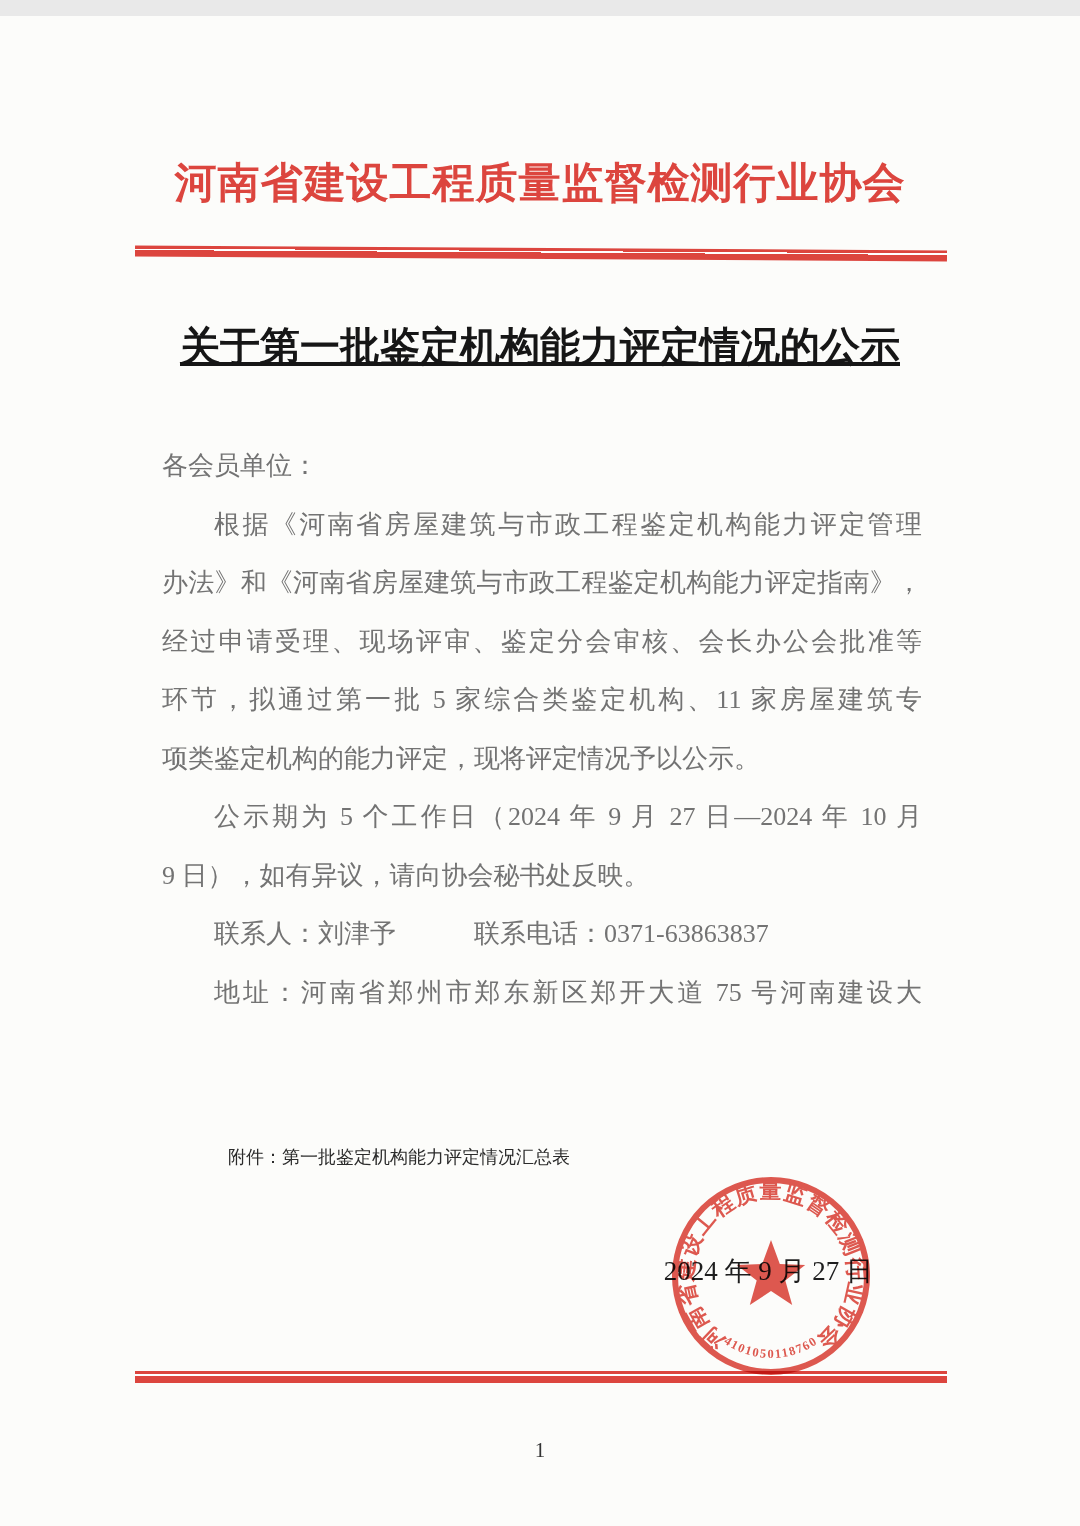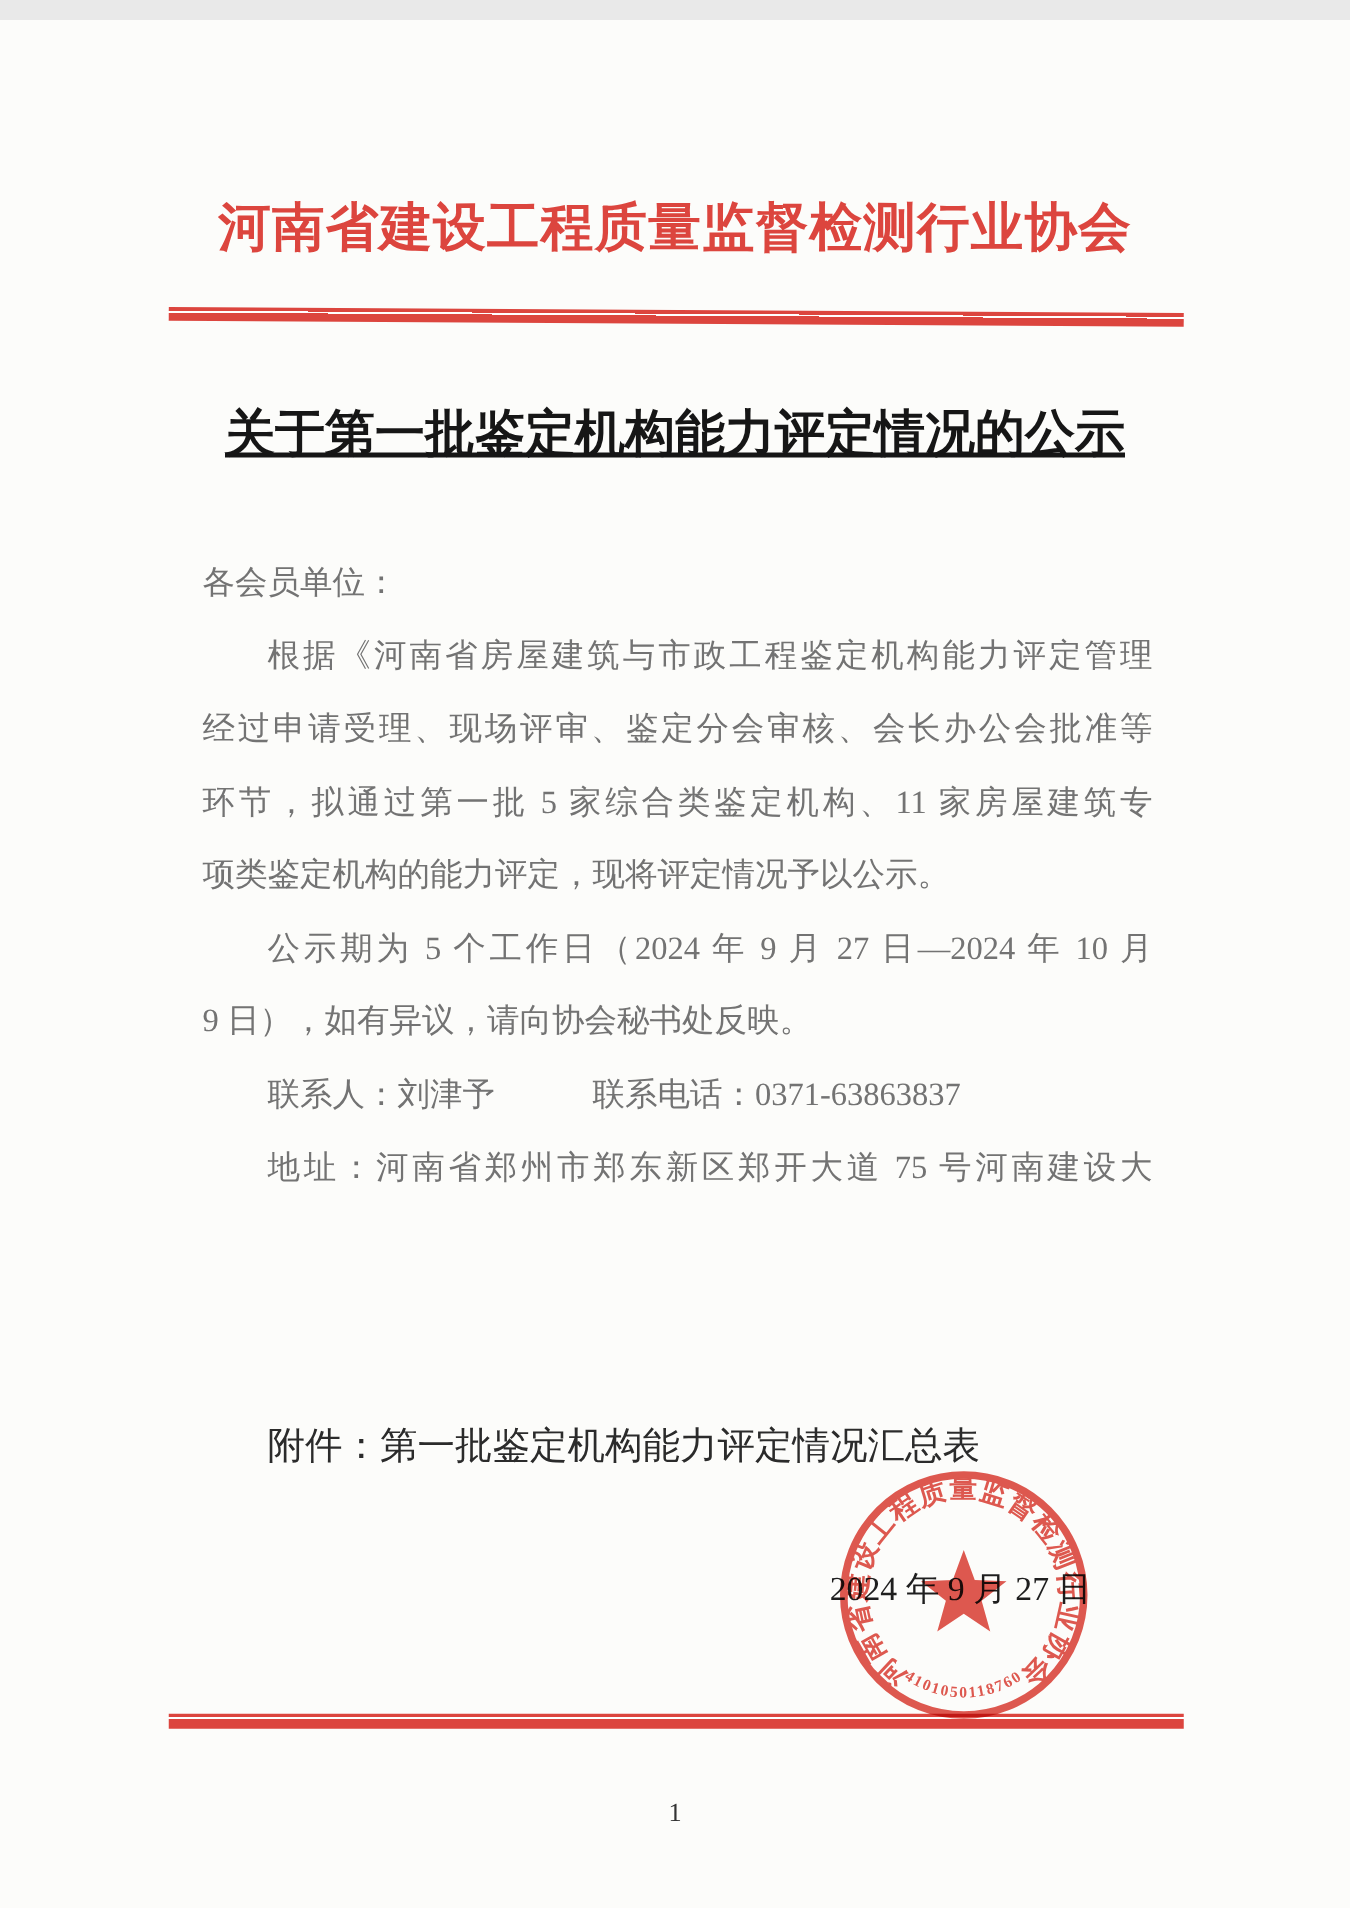--- a/index.html
+++ b/index.html
@@ -60,24 +60,24 @@
   }
   .j {
     white-space:normal;
     text-align:justify;
     text-align-last:justify;
     text-justify:inter-ideograph;
   }
   .ind { padding-left:52px; }
   .attachment-line {
     position:absolute;
-    top:1112px; left:162px;
+    top:1112px; left:176px;
     width:760px;
     padding-left:52px;
-    font-size:30px;
+    font-size:18px;
     line-height:58px;
     color:#2b2b2b;
   }
   .issue-date {
     position:absolute;
     top:1228px; right:207px;
     font-size:27px;
     line-height:54px;
     color:#1e1e1e;
     z-index:2;
@@ -106,20 +106,21 @@
 <div class="page">
 
   <div class="org-title">河南省建设工程质量监督检测行业协会</div>
   <div class="rule header-rule"></div>
 
   <div class="doc-title">关于第一批鉴定机构能力评定情况的公示</div>
 
   <div class="body-block">
     <div class="line">各会员单位：</div>
     <div class="line j ind">根据《河南省房屋建筑与市政工程鉴定机构能力评定管理</div>
+    <div class="line j">办法》和《河南省房屋建筑与市政工程鉴定机构能力评定指南》，</div>
     <div class="line j">经过申请受理、现场评审、鉴定分会审核、会长办公会批准等</div>
     <div class="line j">环节，拟通过第一批 5 家综合类鉴定机构、11 家房屋建筑专</div>
     <div class="line">项类鉴定机构的能力评定，现将评定情况予以公示。</div>
     <div class="line j ind">公示期为 5 个工作日（2024 年 9 月 27 日—2024 年 10 月</div>
     <div class="line">9 日），如有异议，请向协会秘书处反映。</div>
     <div class="line ind">联系人：刘津予　　　联系电话：0371-63863837</div>
     <div class="line j ind">地址：河南省郑州市郑东新区郑开大道 75 号河南建设大</div>
   </div>
 
   <div class="attachment-line">附件：第一批鉴定机构能力评定情况汇总表</div>

